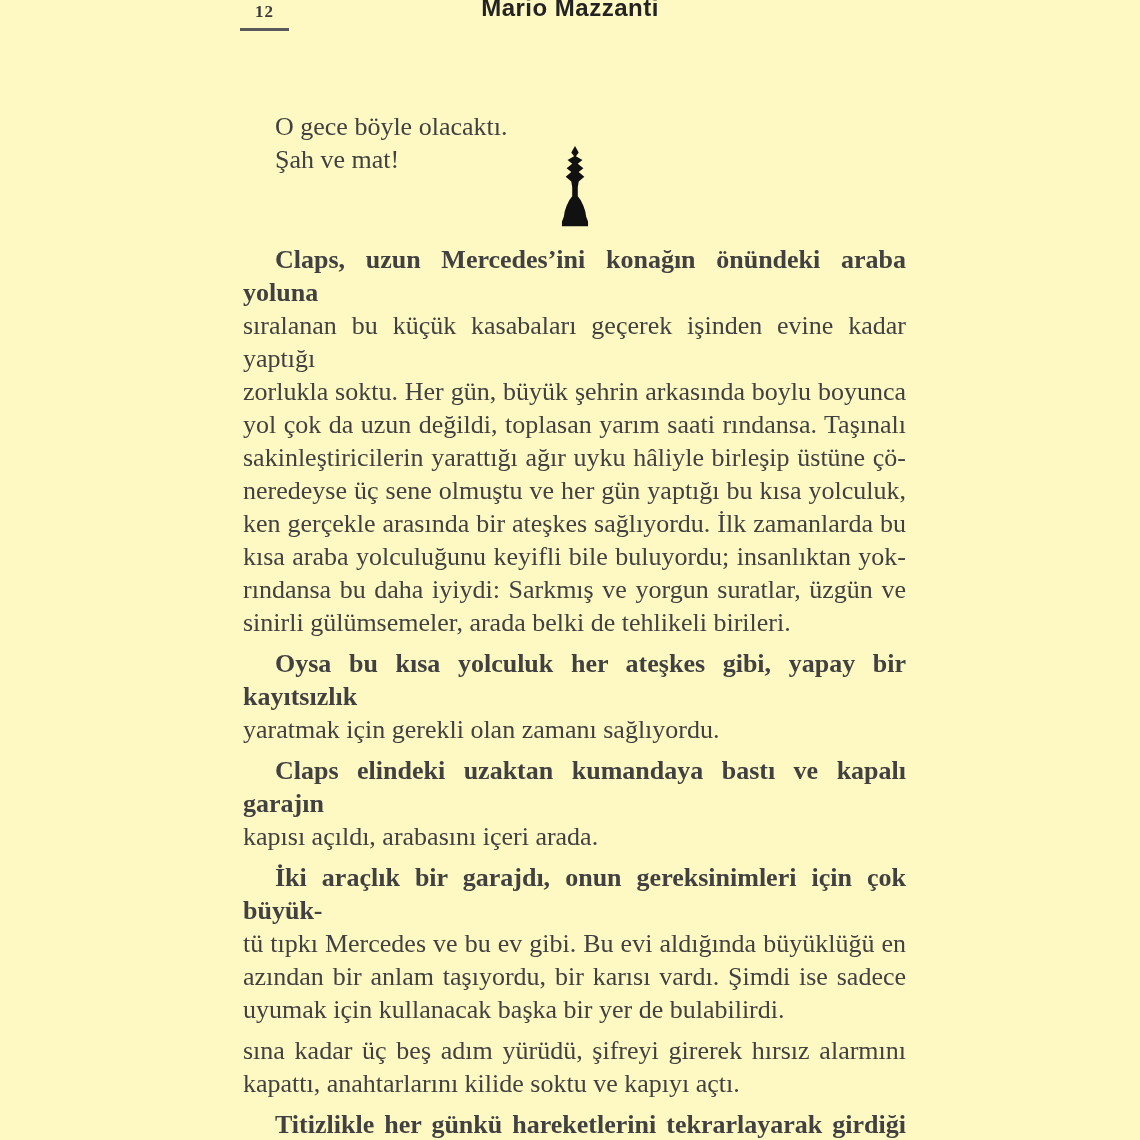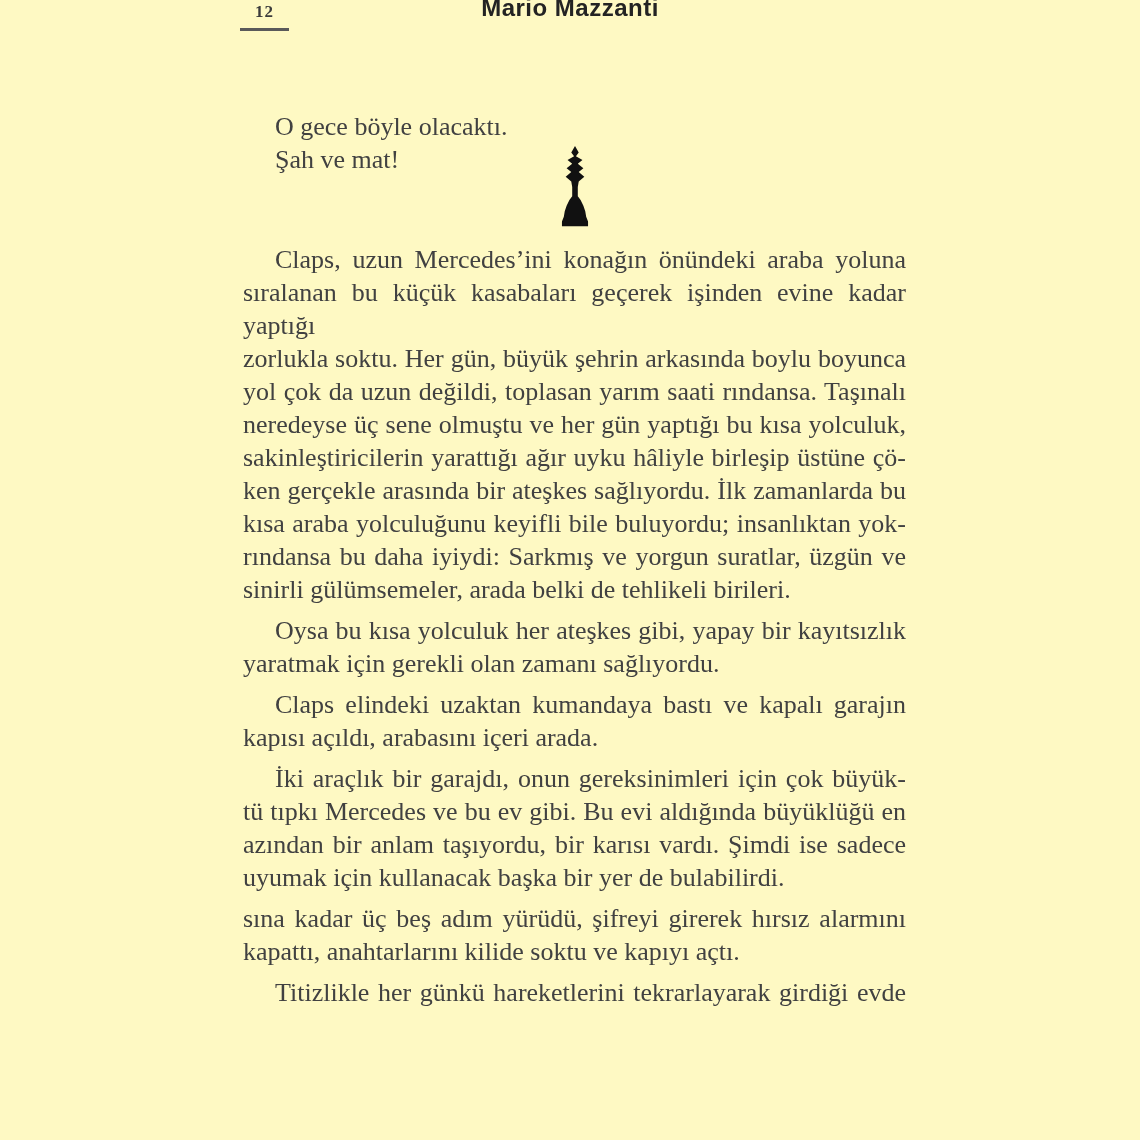--- a/index.html
+++ b/index.html
@@ -72,21 +72,21 @@
     font-size: 26px;
     line-height: 33px;
     color: #414141;
   }
   .para { margin-bottom: 8px; }
   .para .line {
     display: block;
     text-align: justify;
     text-align-last: justify;
   }
-  .para .line.first { text-indent: 32px; }
+  .para .line.first { text-indent: 32px; font-weight: bold; }
   .para .line.last { text-align-last: left; }
 </style>
 </head>
 <body>
 
 <div class="page">
 
   <div class="folio-wrap">
     <span class="folio">12</span>
   </div>
@@ -108,22 +108,22 @@
       </svg>
     </span>
   </div>
 
   <div class="body-text" id="paragraphs">
       <div class="para">
         <span class="line first">Claps, uzun Mercedes’ini konağın önündeki araba yoluna</span>
         <span class="line">sıralanan bu küçük kasabaları geçerek işinden evine kadar yaptığı</span>
         <span class="line">zorlukla soktu. Her gün, büyük şehrin arkasında boylu boyunca</span>
         <span class="line">yol çok da uzun değildi, toplasan yarım saati rındansa. Taşınalı</span>
+        <span class="line">sakinleştiricilerin yarattığı ağır uyku hâliyle birleşip üstüne çö-</span>
         <span class="line">neredeyse üç sene olmuştu ve her gün yaptığı bu kısa yolculuk,</span>
-        <span class="line">sakinleştiricilerin yarattığı ağır uyku hâliyle birleşip üstüne çö-</span>
         <span class="line">ken gerçekle arasında bir ateşkes sağlıyordu. İlk zamanlarda bu</span>
         <span class="line">kısa araba yolculuğunu keyifli bile buluyordu; insanlıktan yok-</span>
         <span class="line">rındansa bu daha iyiydi: Sarkmış ve yorgun suratlar, üzgün ve</span>
         <span class="line last">sinirli gülümsemeler, arada belki de tehlikeli birileri.</span>
       </div>
       <div class="para">
         <span class="line first">Oysa bu kısa yolculuk her ateşkes gibi, yapay bir kayıtsızlık</span>
         <span class="line last">yaratmak için gerekli olan zamanı sağlıyordu.</span>
       </div>
       <div class="para">

